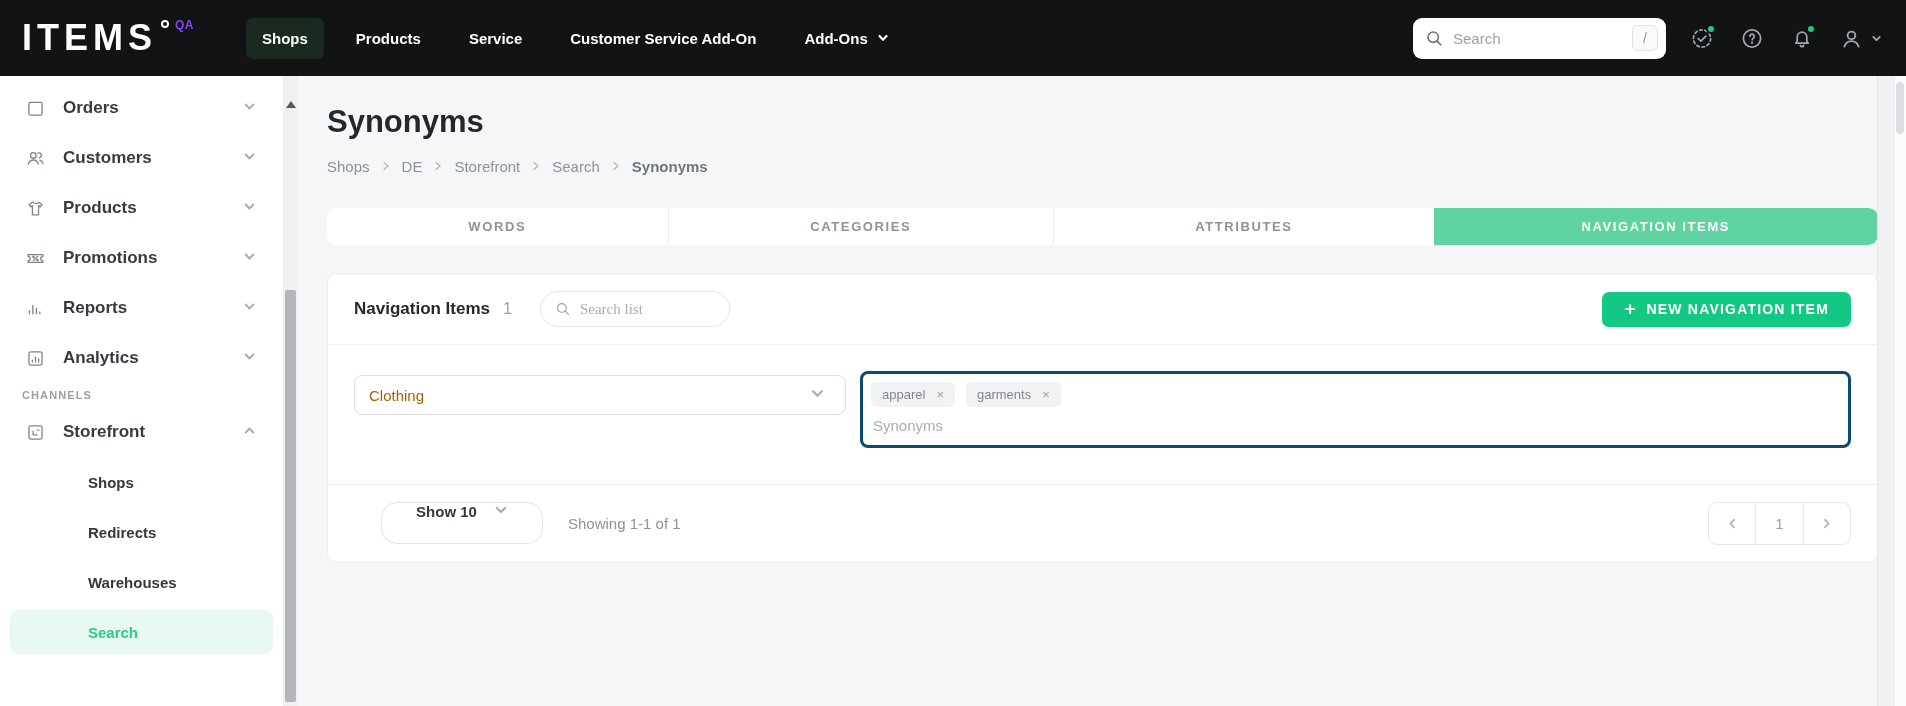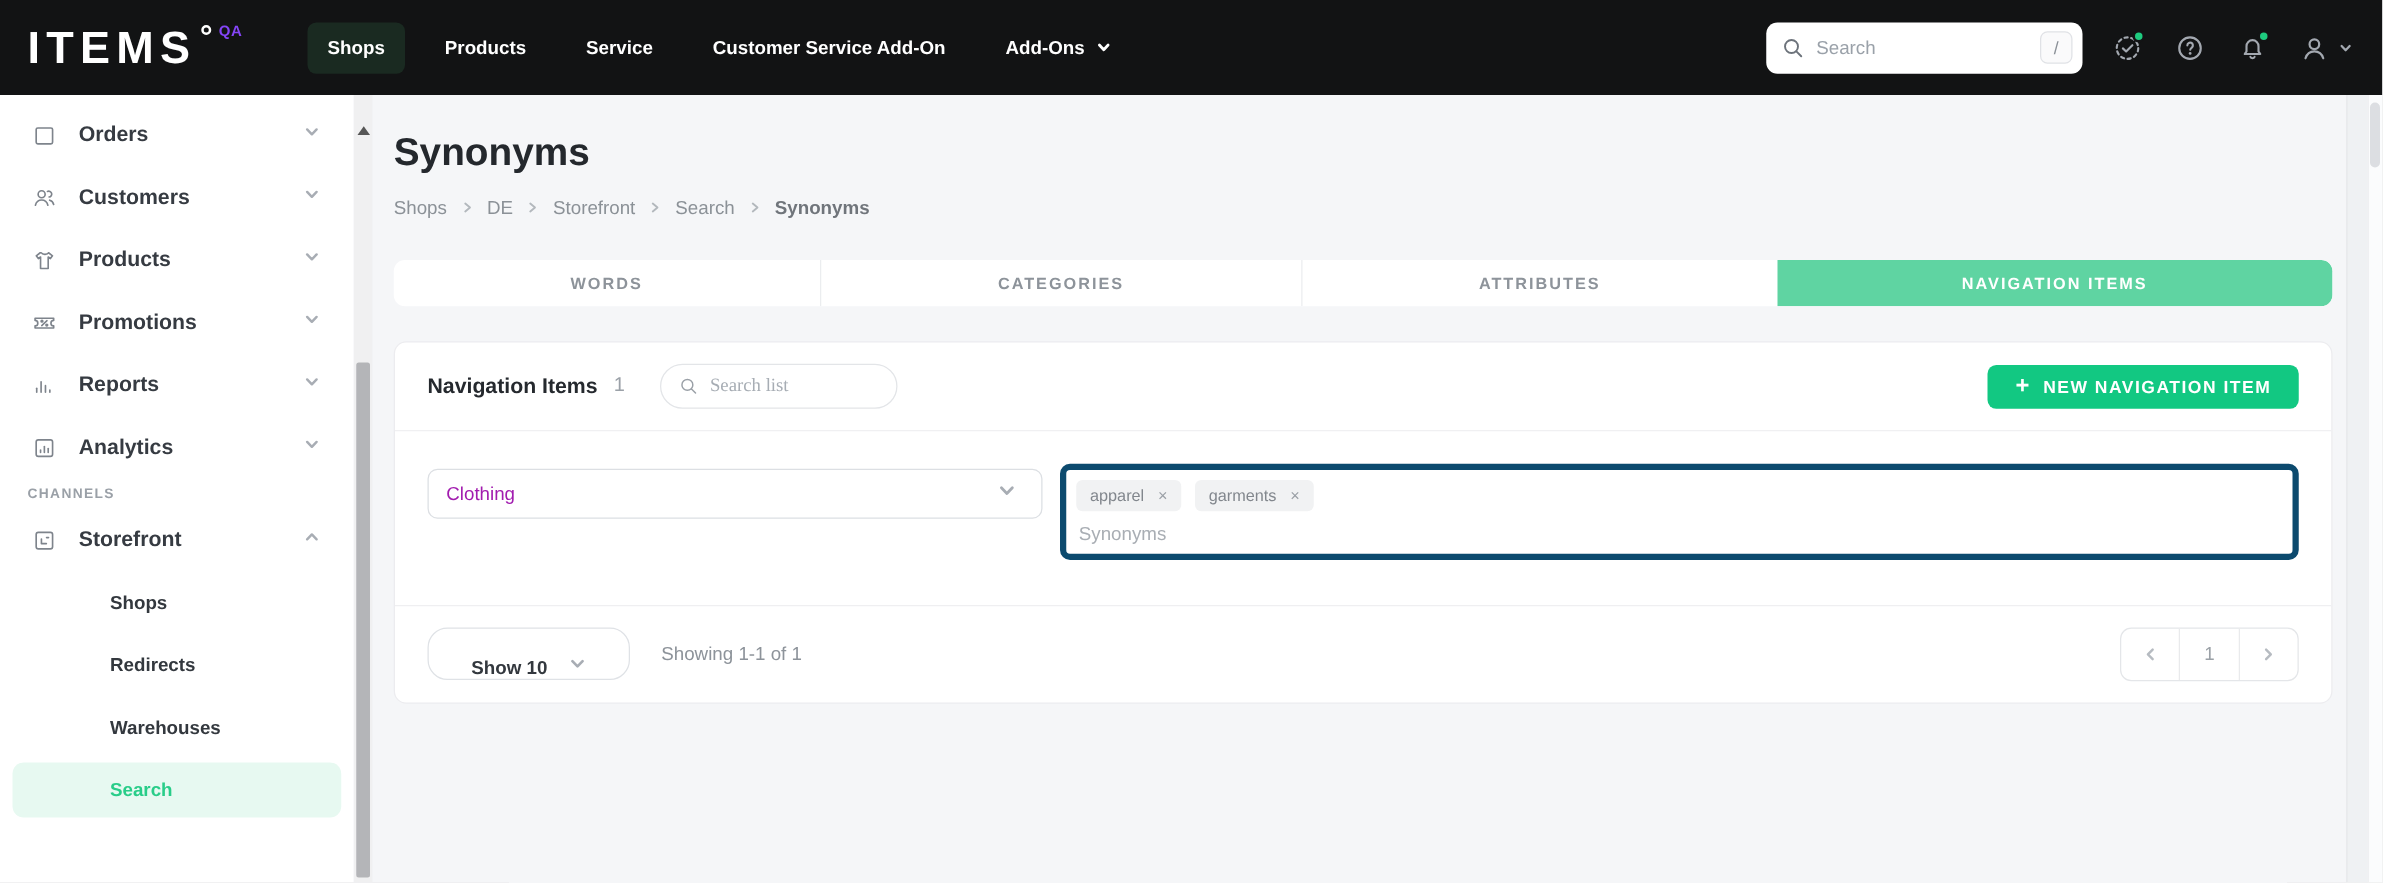--- a/index.html
+++ b/index.html
@@ -81,21 +81,21 @@
     width:0; height:0; border-left:5px solid transparent; border-right:5px solid transparent;
     border-bottom:7px solid #565656; margin:25px auto 0;
   }
   .side-scroll .sthumb {
     position:absolute; left:2px; top:214px; width:11px; height:412px;
     background:#b4b5b8; border-radius:2px;
   }
 
   
   .main {
-    position:absolute; left:286px; top:76px; width:1580px; height:450px;
+    position:absolute; left:298px; top:76px; width:1580px; height:450px;
     padding:27px 0 18px 29px;
   }
   .page-title { font-size:31px; font-weight:800; color:#24282d; line-height:37px; }
   .breadcrumb { display:flex; align-items:center; gap:11px; margin-top:17px; height:18px; }
   .crumb { font-size:15px; color:#8b9197; cursor:pointer; }
   .crumb.current { font-weight:700; color:#70757b; cursor:default; }
   .crumb-sep svg { stroke:#b3b8bd; fill:none; stroke-width:1.5; stroke-linecap:round; stroke-linejoin:round; display:block; }
 
   .tabs {
     margin-top:33px; width:1551px; height:37px; display:flex;
@@ -132,39 +132,39 @@
     color:#fff; font-size:14px; font-weight:800; letter-spacing:1.2px;
     display:flex; align-items:center; cursor:pointer; font-family:"Liberation Sans", sans-serif;
   }
   .new-btn .plus { font-size:19px; font-weight:600; margin-right:11px; letter-spacing:0; }
 
   .card-row { height:140px; display:flex; padding:26px 26px 0; gap:14px; border-bottom:1px solid #efeff1; }
   .cat-select {
     width:492px; height:40px; margin-top:4px; border:1px solid #dcdfe3; border-radius:8px;
     display:flex; align-items:center; padding:0 20px 0 14px; cursor:pointer; background:#fff;
   }
-  .cat-select .val { font-size:15px; color:#a21caf; }
+  .cat-select .val { font-size:15px; color:#a16207; }
   .cat-select .schev { margin-left:auto; }
-  .tags-box { flex:1; height:77px; border:5px solid #0c4a6e; border-radius:8px; padding:8px 8px 0; background:#fff; cursor:text; }
+  .tags-box { flex:1; height:77px; border:3px solid #0c4a6e; border-radius:8px; padding:8px 8px 0; background:#fff; cursor:text; }
   .chips { display:flex; gap:11px; }
   .chip {
     height:25px; background:#f1f2f3; border-radius:5px; padding:0 11px;
     display:flex; align-items:center; font-size:13px; color:#82878d;
   }
   .chip .x { margin-left:11px; font-size:13px; color:#9ba0a6; cursor:pointer; line-height:1; }
   .tags-box input {
     border:none; outline:none; background:transparent; margin:10px 0 0 2px; width:300px;
     font-size:15px; color:#333; font-family:"Liberation Sans", sans-serif;
   }
   .tags-box input::placeholder { color:#a9aeb4; }
 
   .card-footer { height:76px; display:flex; align-items:center; padding:0 26px; }
   .show-select {
     width:162px; height:42px; border:1px solid #dfe2e6; border-radius:16px; background:#fff;
-    display:flex; align-items:flex-end; justify-content:center; gap:17px; cursor:pointer;
+    display:flex; align-items:flex-start; justify-content:center; gap:17px; cursor:pointer;margin-left:27px;
   }
   .show-select .val { font-size:15px; font-weight:700; color:#33383e; }
   .showing { margin-left:25px; font-size:15px; color:#8d939a; }
   .pager {
     margin-left:auto; width:143px; height:43px; border:1px solid #e4e6e9; border-radius:9px;
     display:flex; background:#fff; overflow:hidden;
   }
   .pager > div { flex:1; display:flex; align-items:center; justify-content:center; cursor:pointer; }
   .pager > div + div { border-left:1px solid #e9eaec; }
   .pager svg { stroke:#b6bbc1; fill:none; stroke-width:1.8; stroke-linecap:round; stroke-linejoin:round; }

